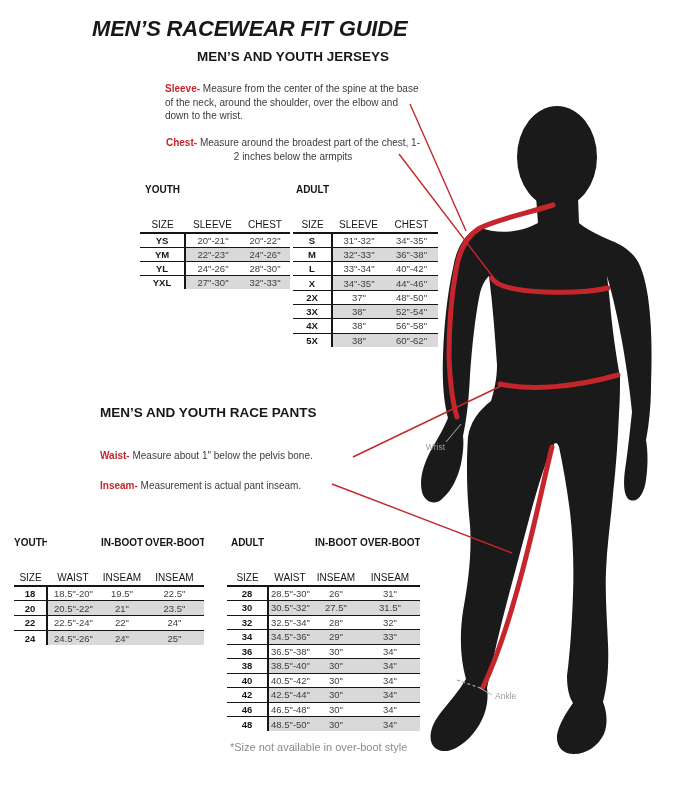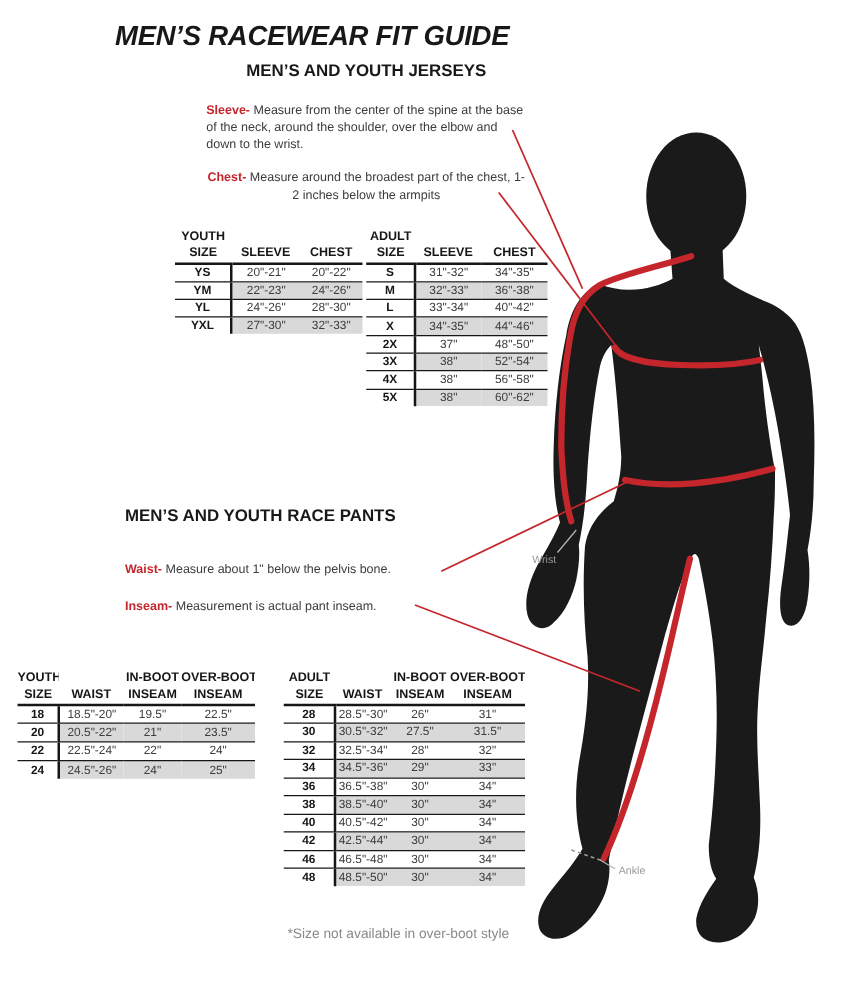--- a/index.html
+++ b/index.html
@@ -23,21 +23,21 @@
   #sleeve-instruction{left:165px;top:82px;width:256px;}
   #chest-instruction{left:165px;top:136px;width:256px;text-align:center;}
   #waist-instruction{left:100px;top:449px;width:310px;}
   #inseam-instruction{left:100px;top:479px;width:310px;}
   .red-label{color:var(--accent_red);font-weight:bold;}
 
   table.fit{position:absolute;border-collapse:collapse;table-layout:fixed;}
   table.fit th,table.fit td{padding:0;text-align:center;vertical-align:middle;white-space:nowrap;overflow:hidden;}
   table.fit thead th{vertical-align:bottom;border-bottom:2px solid #161616;padding-bottom:1px;}
   .th-top{font-size:10px;font-weight:bold;color:#161616;height:12px;line-height:12px;}
-  .th-bot{font-size:10px;font-weight:bold;color:#161616;height:13px;line-height:13px;}
+  .th-bot{font-size:10px;font-weight:normal;color:#161616;height:13px;line-height:13px;margin-top:22px;}
   table.fit tbody td{font-size:9.5px;color:#3e3e3e;border-bottom:1px solid #161616;}
   table.fit tbody tr:last-child td{border-bottom:none;}
   table.fit tbody td:first-child{font-weight:bold;color:#161616;border-right:2px solid #161616;}
   table.fit tbody tr:nth-child(even) td:not(:first-child){background:var(--row_shade);}
 
   #youth-jersey-table{left:140px;top:184px;width:150px;}
   #youth-jersey-table tbody tr{height:14px;}
   #youth-jersey-table th:nth-child(1){width:45px;}
   #youth-jersey-table th:nth-child(2){width:55px;}
   #youth-jersey-table th:nth-child(3){width:50px;}

